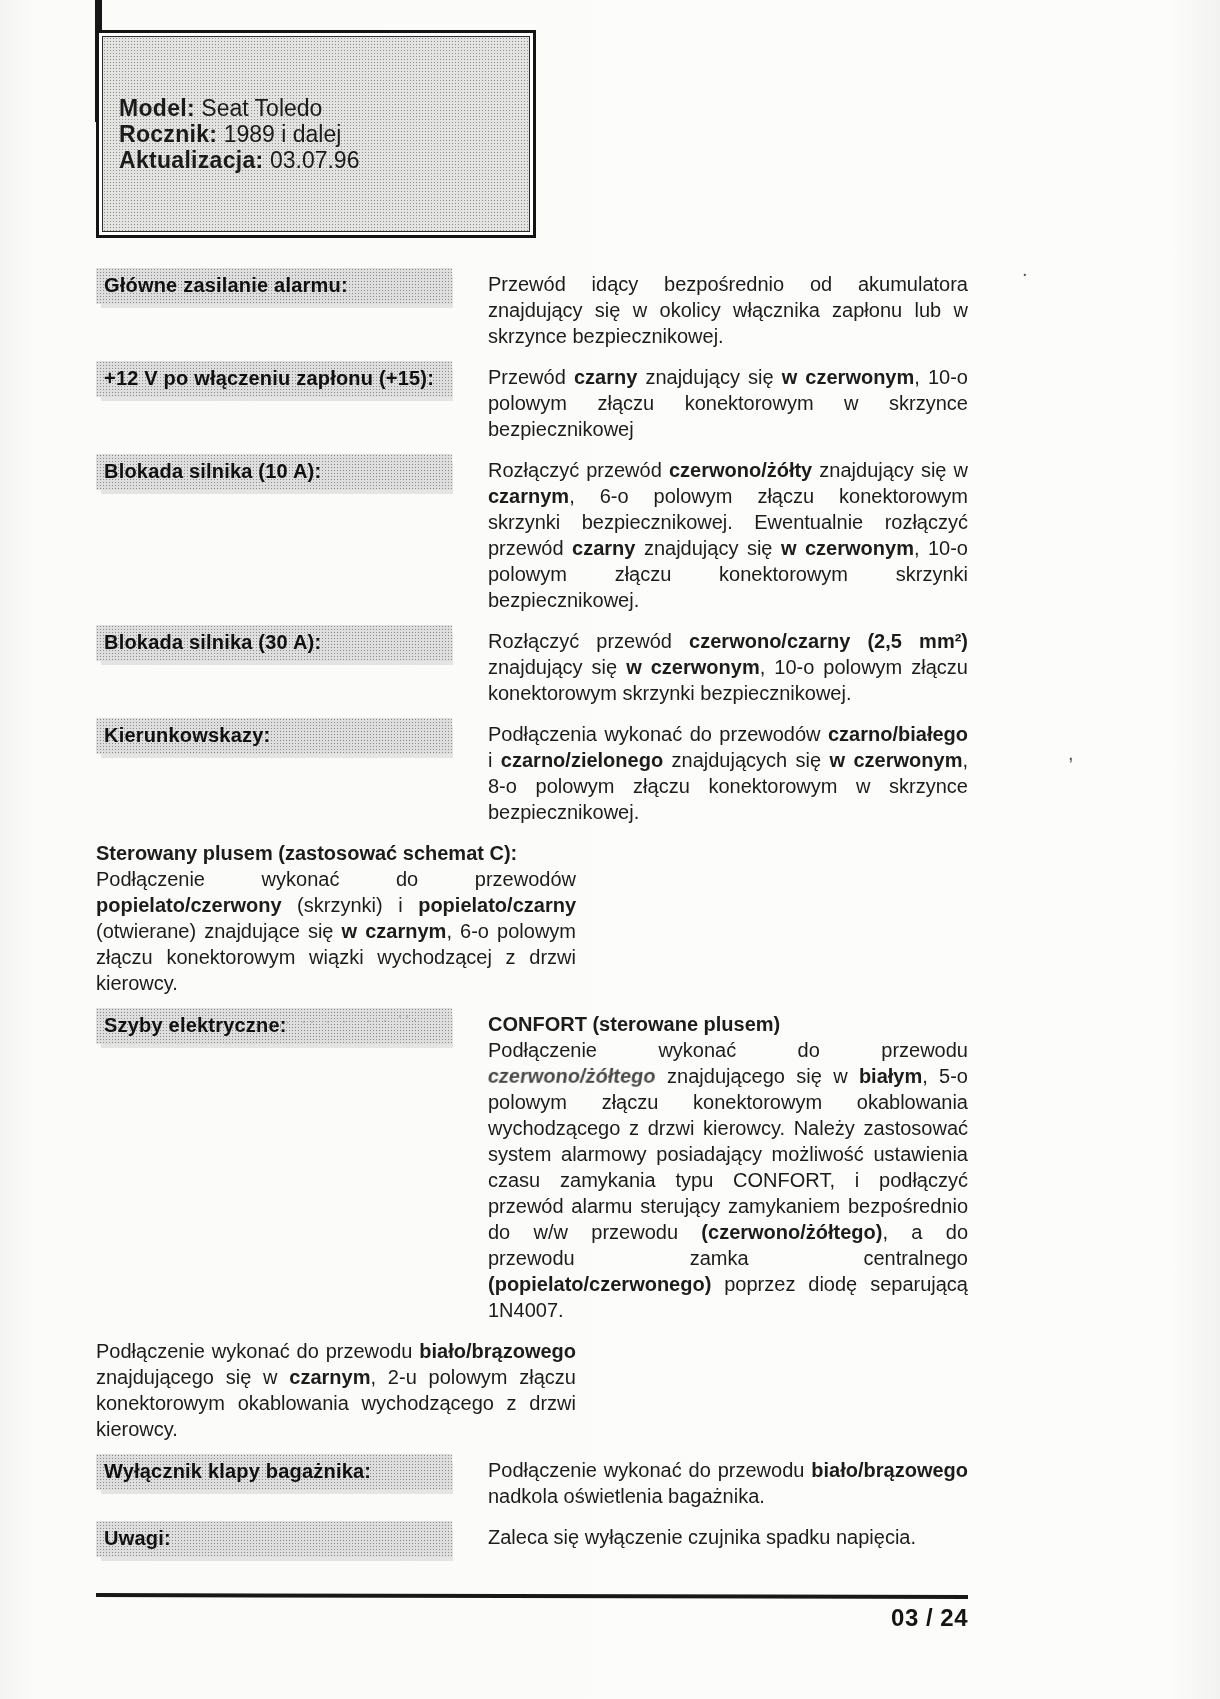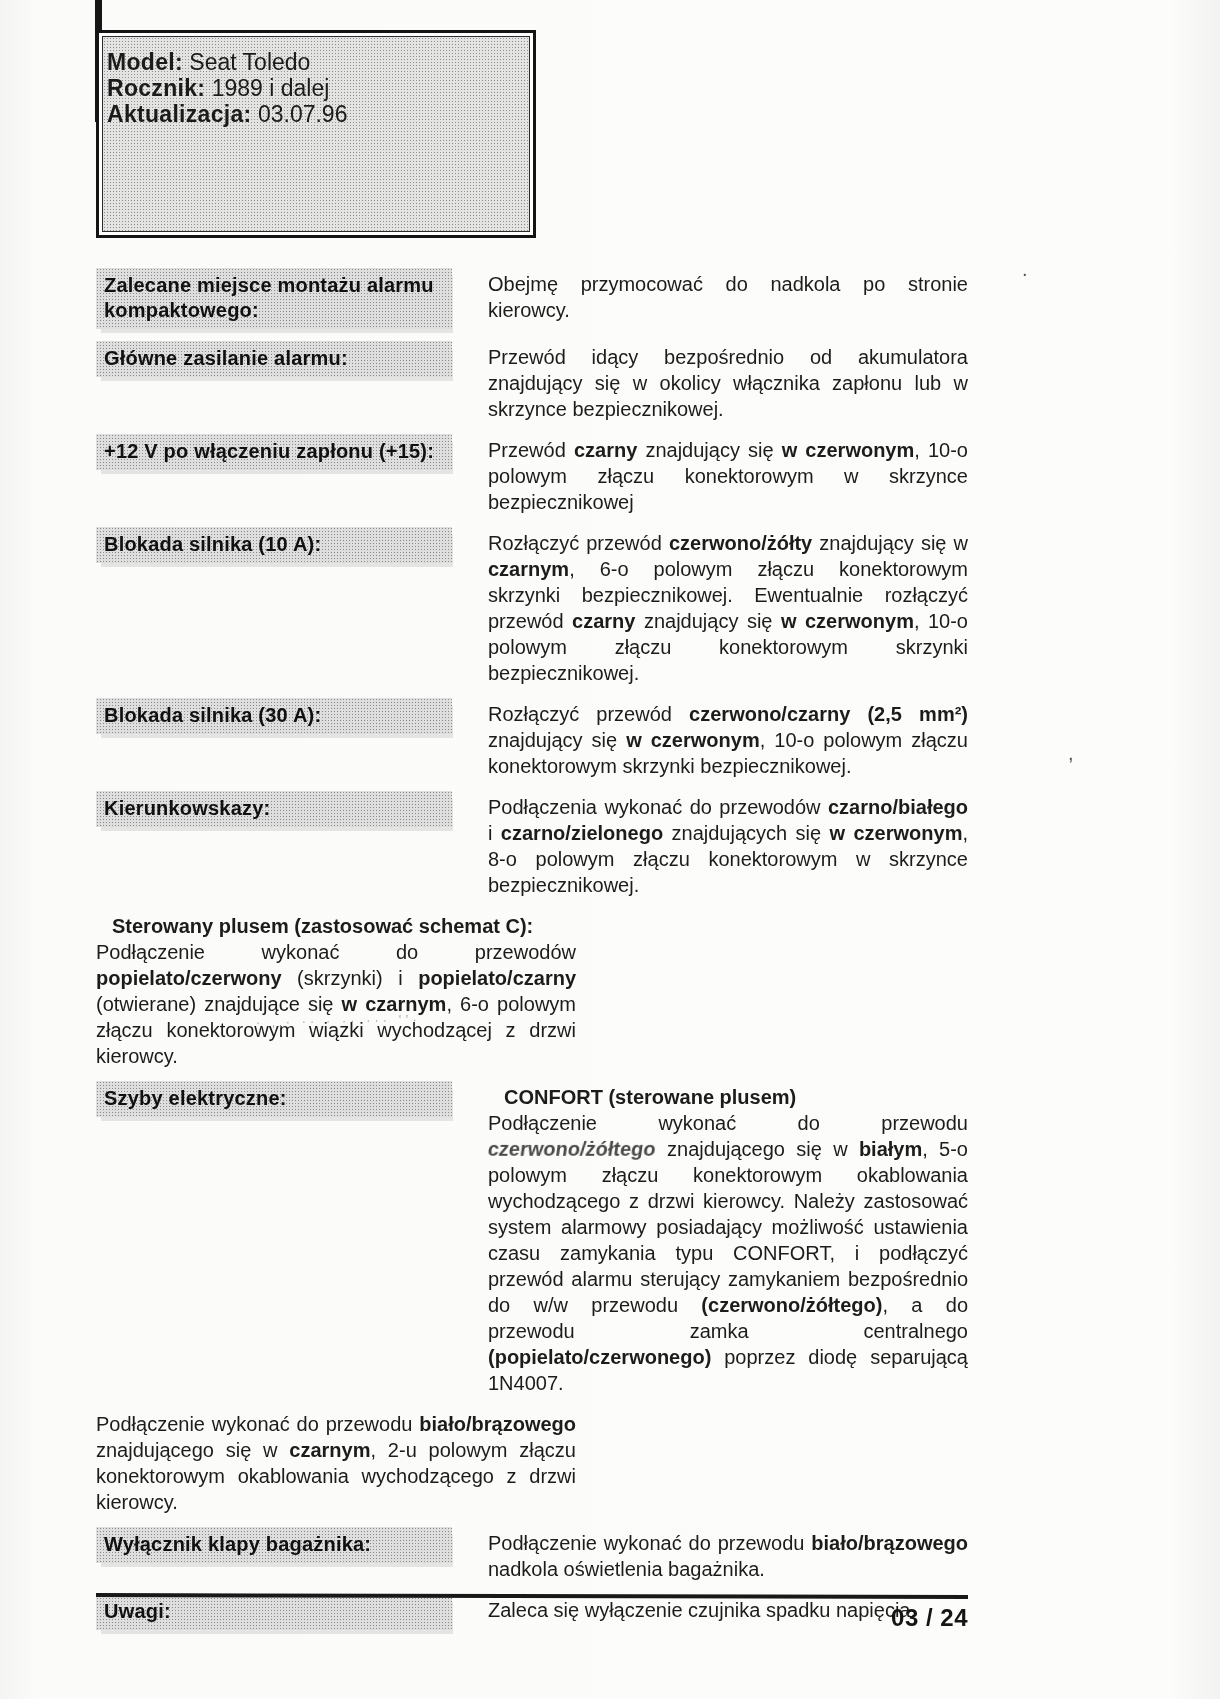--- a/index.html
+++ b/index.html
@@ -18,22 +18,22 @@
     background:#161616;
   }
   
   .header-box{
     position:absolute;left:96px;top:30px;width:440px;height:208px;
     border:3px solid #141414;background:#fff;padding:3px;box-sizing:border-box;
   }
   .hb-inner{
     height:100%;box-sizing:border-box;
     border:1px solid #2a2a2a;
-    padding:12px 4px;
-    display:flex;flex-direction:column;justify-content:flex-start;
+    padding:12px 16px;
+    display:flex;flex-direction:column;justify-content:center;
     background-color:#e3e3e1;
     background-image:radial-gradient(circle,rgba(60,60,60,.5) .8px,transparent .95px);
     background-size:3px 3px;
   }
   .hb-row{font-size:23px;line-height:26px;white-space:nowrap;}
   .hb-label{font-weight:bold;letter-spacing:.3px;}
   .hb-value{font-weight:normal;}
   
   .content{position:absolute;left:96px;top:268px;width:872px;}
   .row{display:flex;align-items:flex-start;margin-bottom:12px;}
@@ -44,21 +44,21 @@
     background-color:#dedede;
     background-image:radial-gradient(circle,rgba(55,55,55,.5) .8px,transparent .95px);
     background-size:3px 3px;
     box-shadow:3px 6px 0 -2px rgba(130,130,128,.18);
   }
   .content-col{width:480px;flex:0 0 480px;padding-top:3px;}
   .para{
     margin:0;font-size:20px;line-height:26px;text-align:justify;
     color:#1c1c1c;
   }
-  .para.heading{font-weight:bold;text-align:left;margin-left:16px;}
+  .para.heading{font-weight:bold;text-align:left;}
   .para span.b{font-weight:bold;}
   .para span.smudge{filter:blur(.7px);opacity:.8;display:inline-block;transform:skewX(-8deg);}
   
   .scribble{
     position:absolute;left:256px;top:1013px;width:190px;
     font-size:13px;letter-spacing:4px;color:#8d8d8b;opacity:.8;
     transform:rotate(-1deg);white-space:nowrap;
   }
   .speck{position:absolute;font-size:20px;color:#555;}
   .speck-1{left:1022px;top:258px;}
@@ -92,28 +92,20 @@
         <span class="hb-value">1989 i dalej</span>
       </div>
       <div class="hb-row">
         <span class="hb-label">Aktualizacja:</span>
         <span class="hb-value">03.07.96</span>
       </div>
     </div>
   </div>
 
   <main class="content" id="sections-mount">
-    <section class="row">
-      <div class="label-col">
-        <div class="label">Zalecane miejsce montażu alarmu kompaktowego:</div>
-      </div>
-      <div class="content-col">
-          <p class="para"><span>Obejmę przymocować do nadkola po stronie kierowcy.</span></p>
-        </div>
-    </section>
 
     <section class="row">
       <div class="label-col">
         <div class="label">Główne zasilanie alarmu:</div>
       </div>
       <div class="content-col">
           <p class="para"><span>Przewód idący bezpośrednio od akumulatora znajdujący się w okolicy włącznika zapłonu lub w skrzynce bezpiecznikowej.</span></p>
         </div>
     </section>
 

